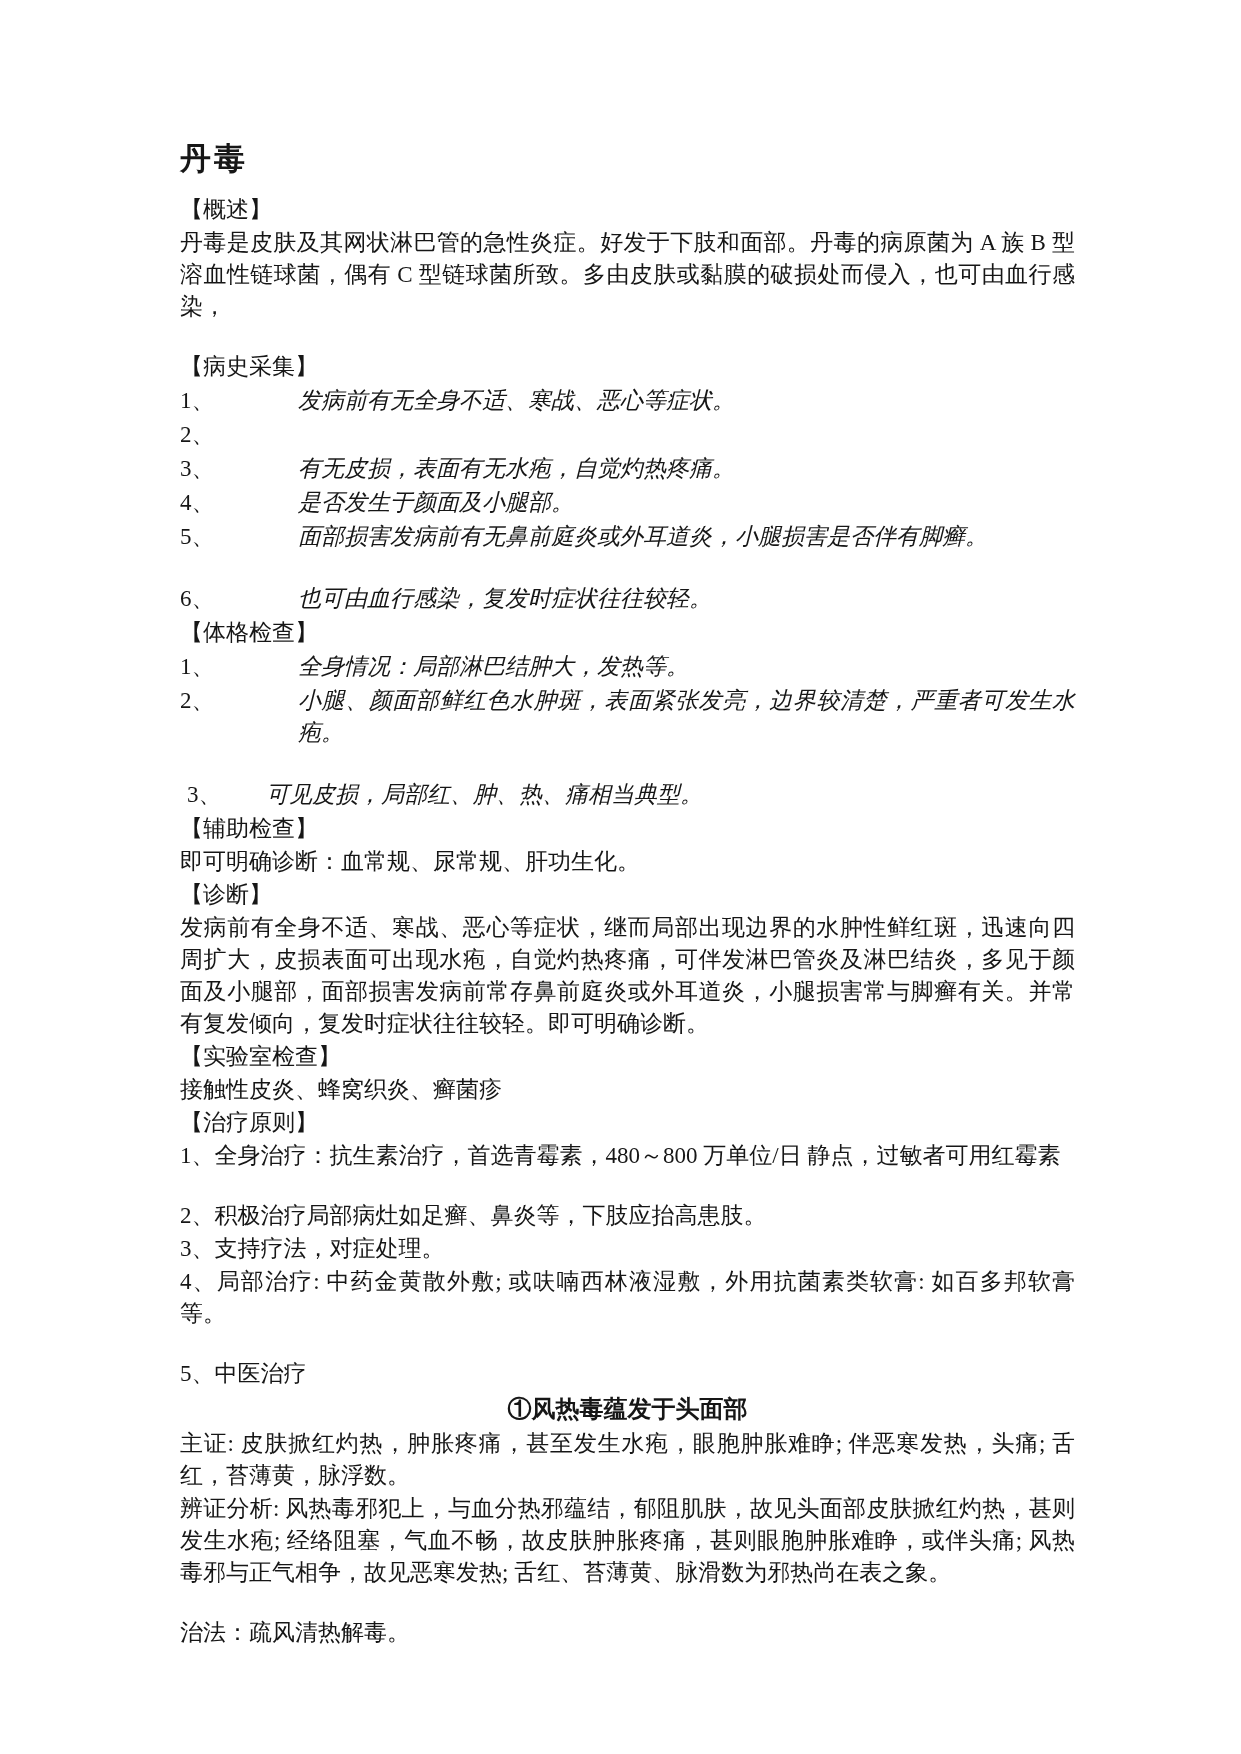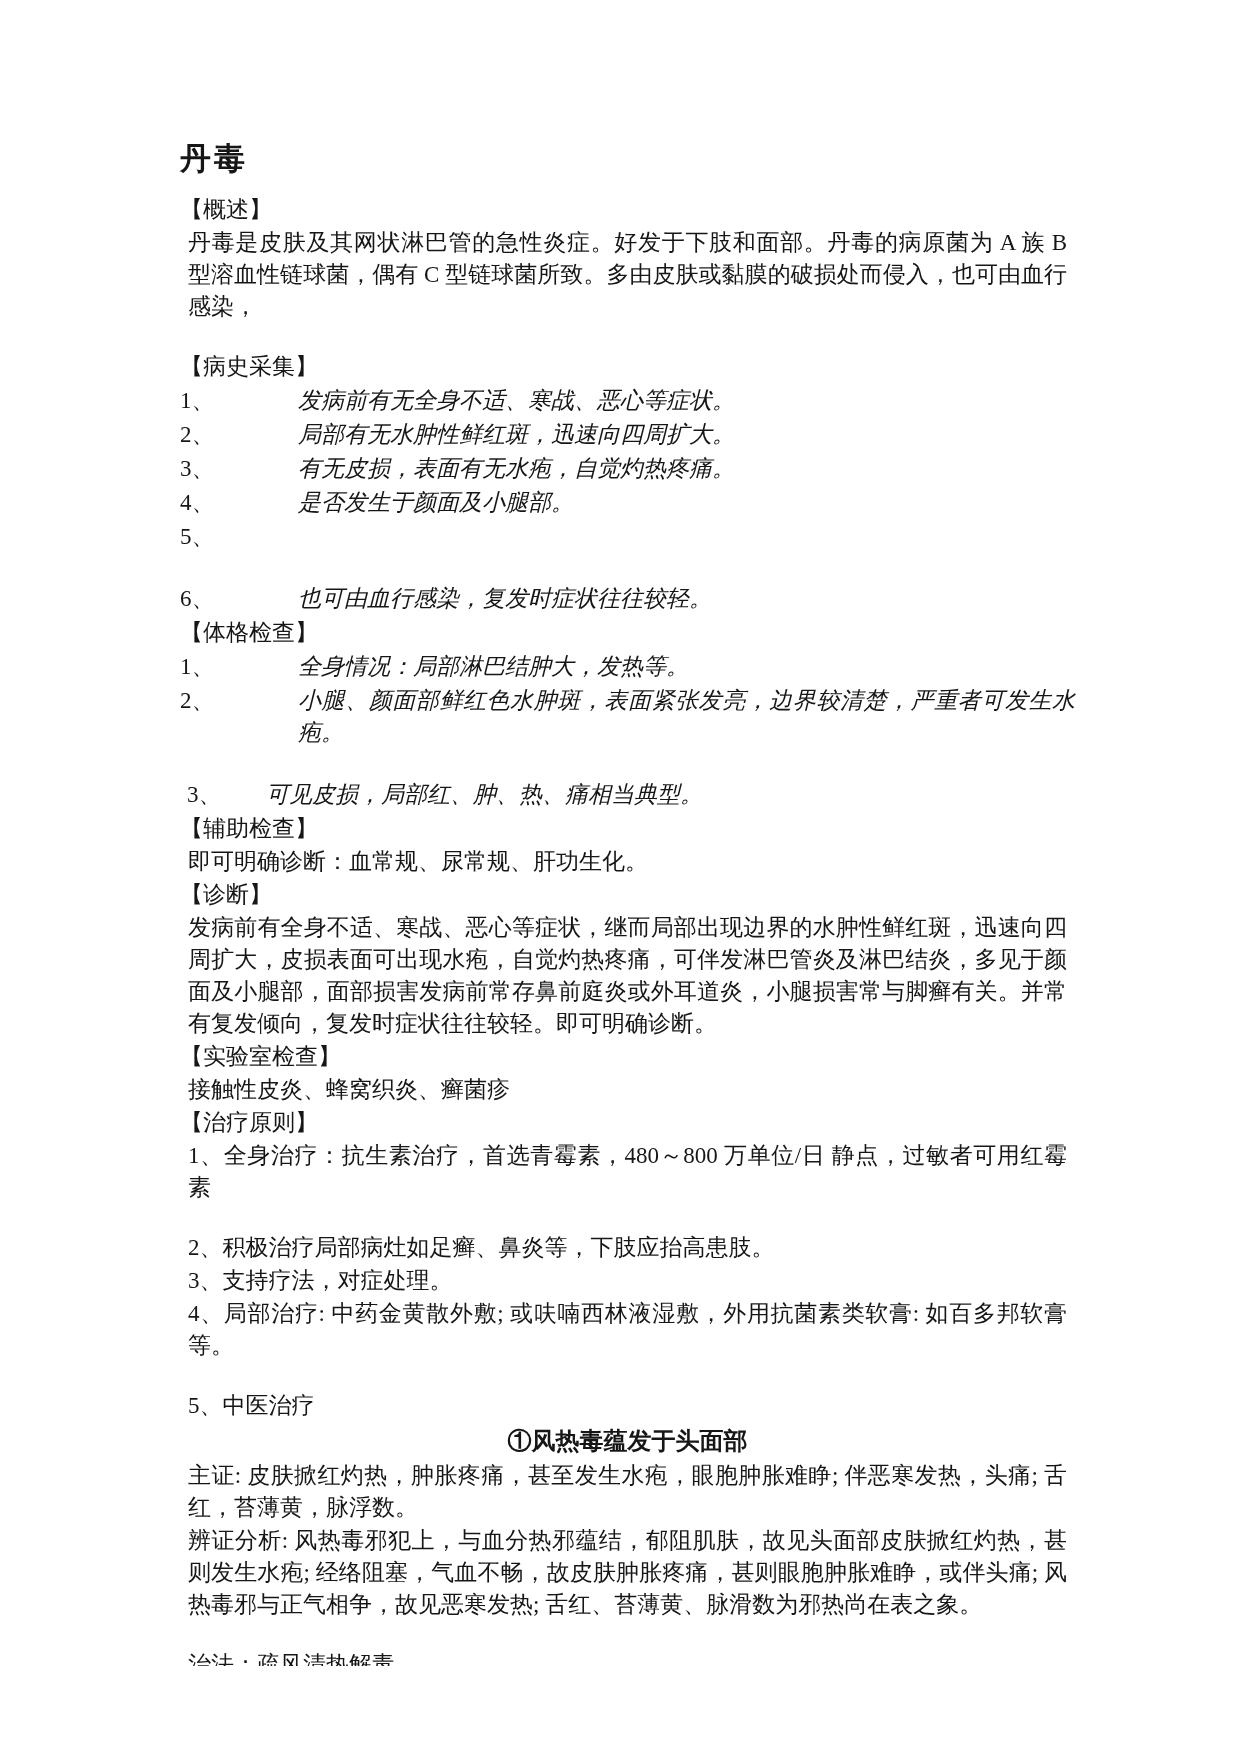--- a/index.html
+++ b/index.html
@@ -24,21 +24,21 @@
   }
   .heading{
     font-size:23px;
     line-height:32px;
     margin:1px 0;
   }
   .para{
     font-size:23px;
     line-height:32px;
     text-align:justify;
-    margin:1px 8px;
+    margin:1px 0;
   }
   .item{
     display:flex;
     font-size:23px;
     line-height:32px;
     margin:2px 0;
   }
   .item .num{flex:0 0 118px;}
   .item.indent .num{flex:0 0 86px;padding-left:7px;box-sizing:border-box;}
   .item .txt{flex:1;text-align:justify;font-style:italic;}
@@ -60,32 +60,32 @@
       <div class="heading">【概述】</div>
       <div class="para">丹毒是皮肤及其网状淋巴管的急性炎症。好发于下肢和面部。丹毒的病原菌为 A 族 B 型溶血性链球菌，偶有 C 型链球菌所致。多由皮肤或黏膜的破损处而侵入，也可由血行感染，</div>
       <div class="gap"></div>
       <div class="heading">【病史采集】</div>
       <div class="item">
         <span class="num">1、</span>
         <span class="txt">发病前有无全身不适、寒战、恶心等症状。</span>
       </div>
       <div class="item">
         <span class="num">2、</span>
-        <span class="txt">局部有无水肿性鲜红斑，迅速向四周扩大。</span>
       </div>
       <div class="item">
         <span class="num">3、</span>
         <span class="txt">有无皮损，表面有无水疱，自觉灼热疼痛。</span>
       </div>
       <div class="item">
         <span class="num">4、</span>
         <span class="txt">是否发生于颜面及小腿部。</span>
       </div>
       <div class="item">
         <span class="num">5、</span>
+        <span class="txt">面部损害发病前有无鼻前庭炎或外耳道炎，小腿损害是否伴有脚癣。</span>
       </div>
       <div class="gap"></div>
       <div class="item">
         <span class="num">6、</span>
         <span class="txt">也可由血行感染，复发时症状往往较轻。</span>
       </div>
       <div class="heading">【体格检查】</div>
       <div class="item">
         <span class="num">1、</span>
         <span class="txt">全身情况：局部淋巴结肿大，发热等。</span>

